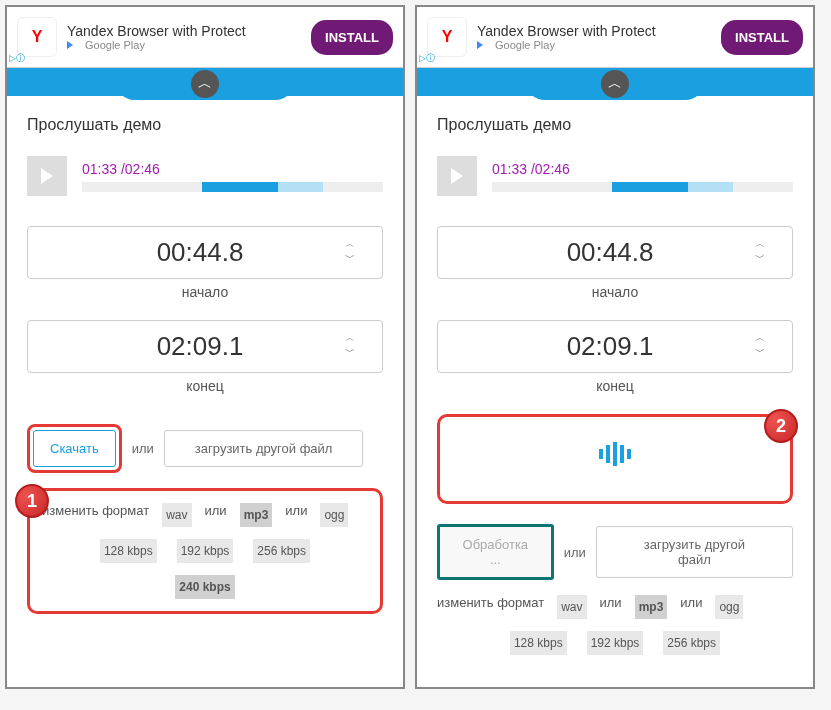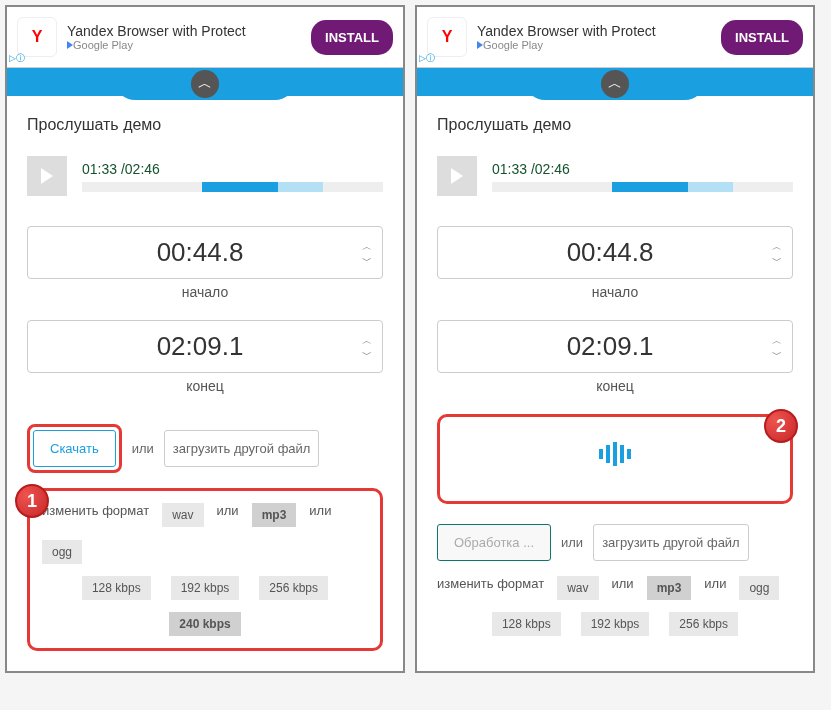--- a/index.html
+++ b/index.html
@@ -31,21 +31,21 @@
       border: 1px solid #eee;
       border-radius: 6px;
       display: flex;
       align-items: center;
       justify-content: center;
       font-weight: bold;
       color: #ff0000;
     }
     .ad-text { flex: 1; }
     .ad-title { font-size: 14px; color: #333; font-weight: 500; }
-    .ad-sub { font-size: 11px; color: #888; display: flex; align-items: center; gap: 0; }
+    .ad-sub { font-size: 11px; color: #888; display: flex; align-items: center; gap: 12px; }
     .play-triangle {
       width: 0; height: 0;
       border-left: 6px solid #4285f4;
       border-top: 4px solid transparent;
       border-bottom: 4px solid transparent;
     }
     .install-btn {
       background: #701a75;
       color: white;
       border: none;
@@ -113,21 +113,21 @@
       align-items: center;
       justify-content: center;
     }
     .play-icon {
       width: 0; height: 0;
       border-left: 12px solid white;
       border-top: 8px solid transparent;
       border-bottom: 8px solid transparent;
     }
     .player-info { flex: 1; }
-    .player-time { font-size: 14px; color: #14532d; margin-bottom: 5px; }
+    .player-time { font-size: 14px; color: #a21caf; margin-bottom: 5px; }
     .progress {
       height: 10px;
       background: #eee;
       position: relative;
     }
     .progress-fill {
       position: absolute;
       height: 100%;
       background: #1a9fe0;
       left: 40%;
@@ -136,23 +136,23 @@
     .progress-light {
       position: absolute;
       height: 100%;
       background: #b3e0f5;
       left: 65%;
       width: 15%;
     }
     .time-box {
       border: 1px solid #ccc;
       border-radius: 4px;
-      padding: 10px 10px;
-      display: flex;
-      align-items: flex-end;
+      padding: 10px 27px;
+      display: flex;
+      align-items: flex-start;
       justify-content: space-between;
       margin-bottom: 5px;
     }
     .time-val {
       font-size: 26px;
       color: #333;
       flex: 1;
       text-align: center;
     }
     .stepper {
@@ -177,48 +177,48 @@
     .download-btn {
       border: 1px solid #1a9fe0;
       background: white;
       color: #1a9fe0;
       padding: 10px 16px;
       font-size: 13px;
       border-radius: 3px;
       text-align: right;
     }
     .processing-btn {
-      border: 1px solid #0f766e;
+      border: 3px solid #0f766e;
       background: #f8f8f8;
       color: #aaa;
       padding: 10px 16px;
       font-size: 13px;
       border-radius: 3px;
     }
     .or-text { font-size: 13px; color: #666; }
     .other-btn {
       border: 1px solid #ccc;
       background: white;
       color: #666;
-      padding: 10px 8px;
+      padding: 10px 30px;
       font-size: 13px;
       border-radius: 3px;
     }
     .format-row {
       display: flex;
       gap: 13px;
       font-size: 13px;
       color: #555;
       margin-bottom: 12px;
       flex-wrap: wrap;
     }
     .fmt-btn {
       background: #e8e8e8;
       border: none;
-      padding: 5px 10px;
+      padding: 5px 4px;
       font-size: 12px;
       color: #555;
     }
     .fmt-btn.active {
       background: #d0d0d0;
       font-weight: bold;
     }
     .bitrate-row {
       display: flex;
       gap: 20px;

